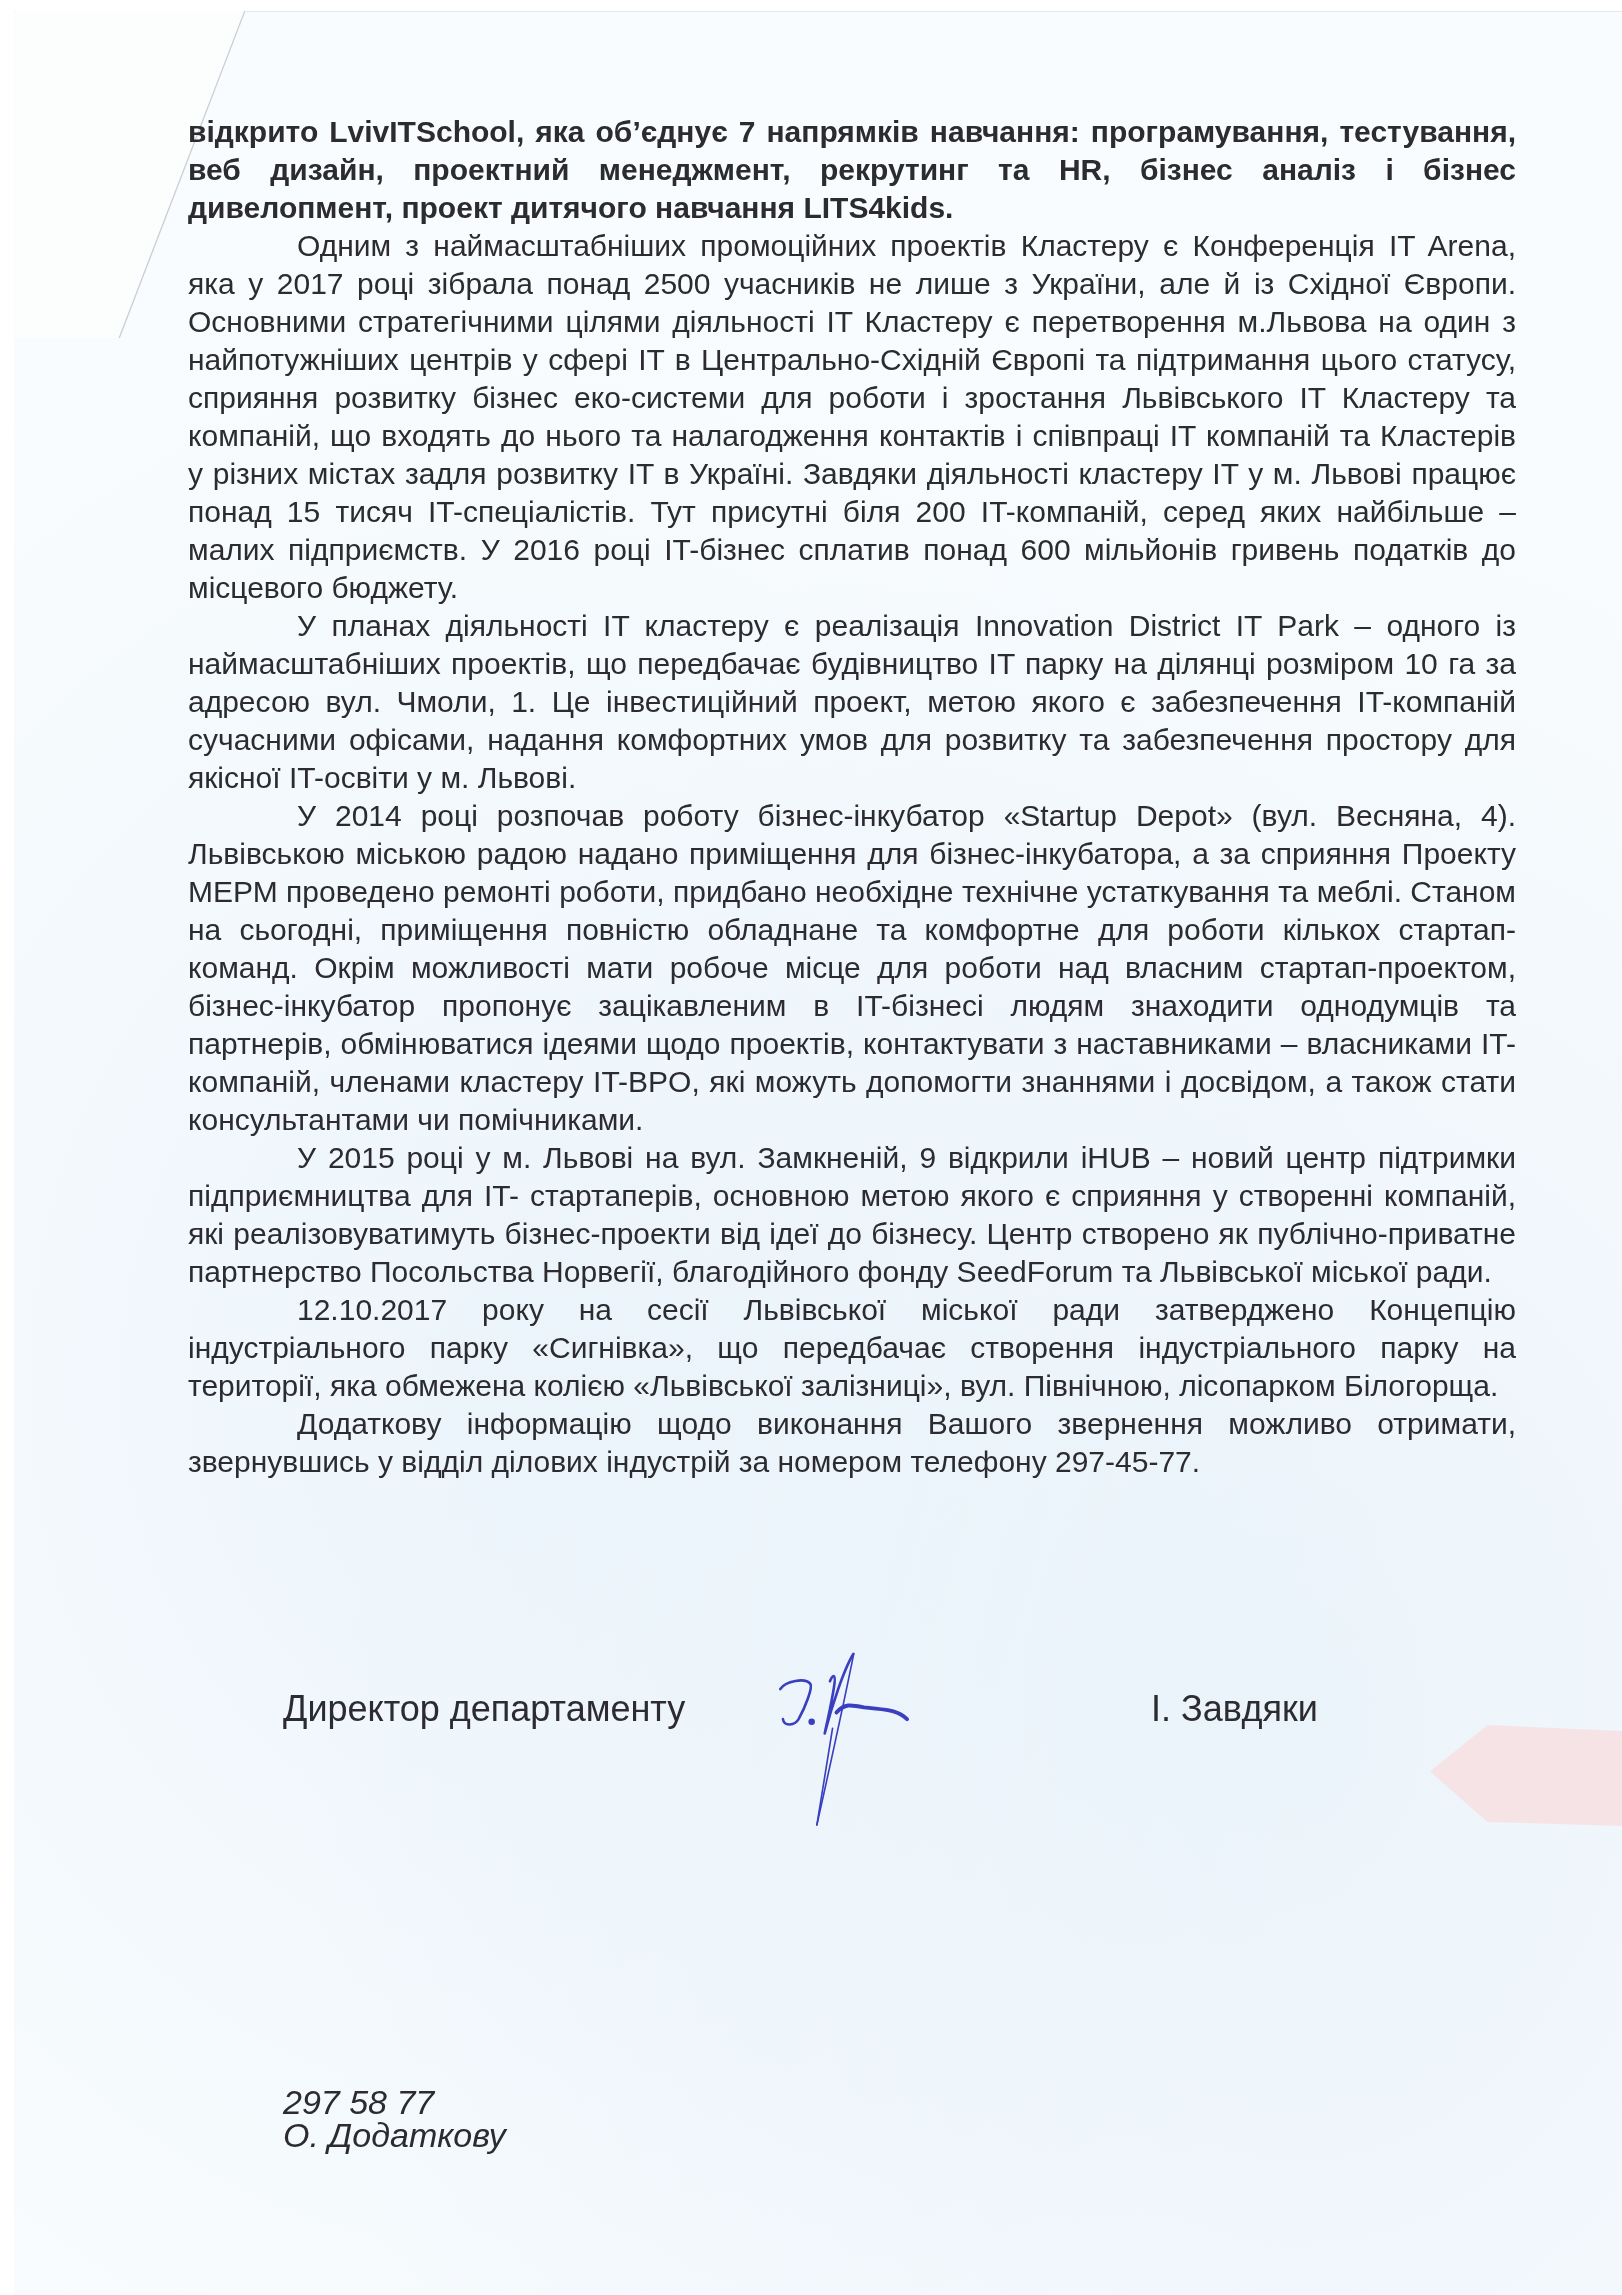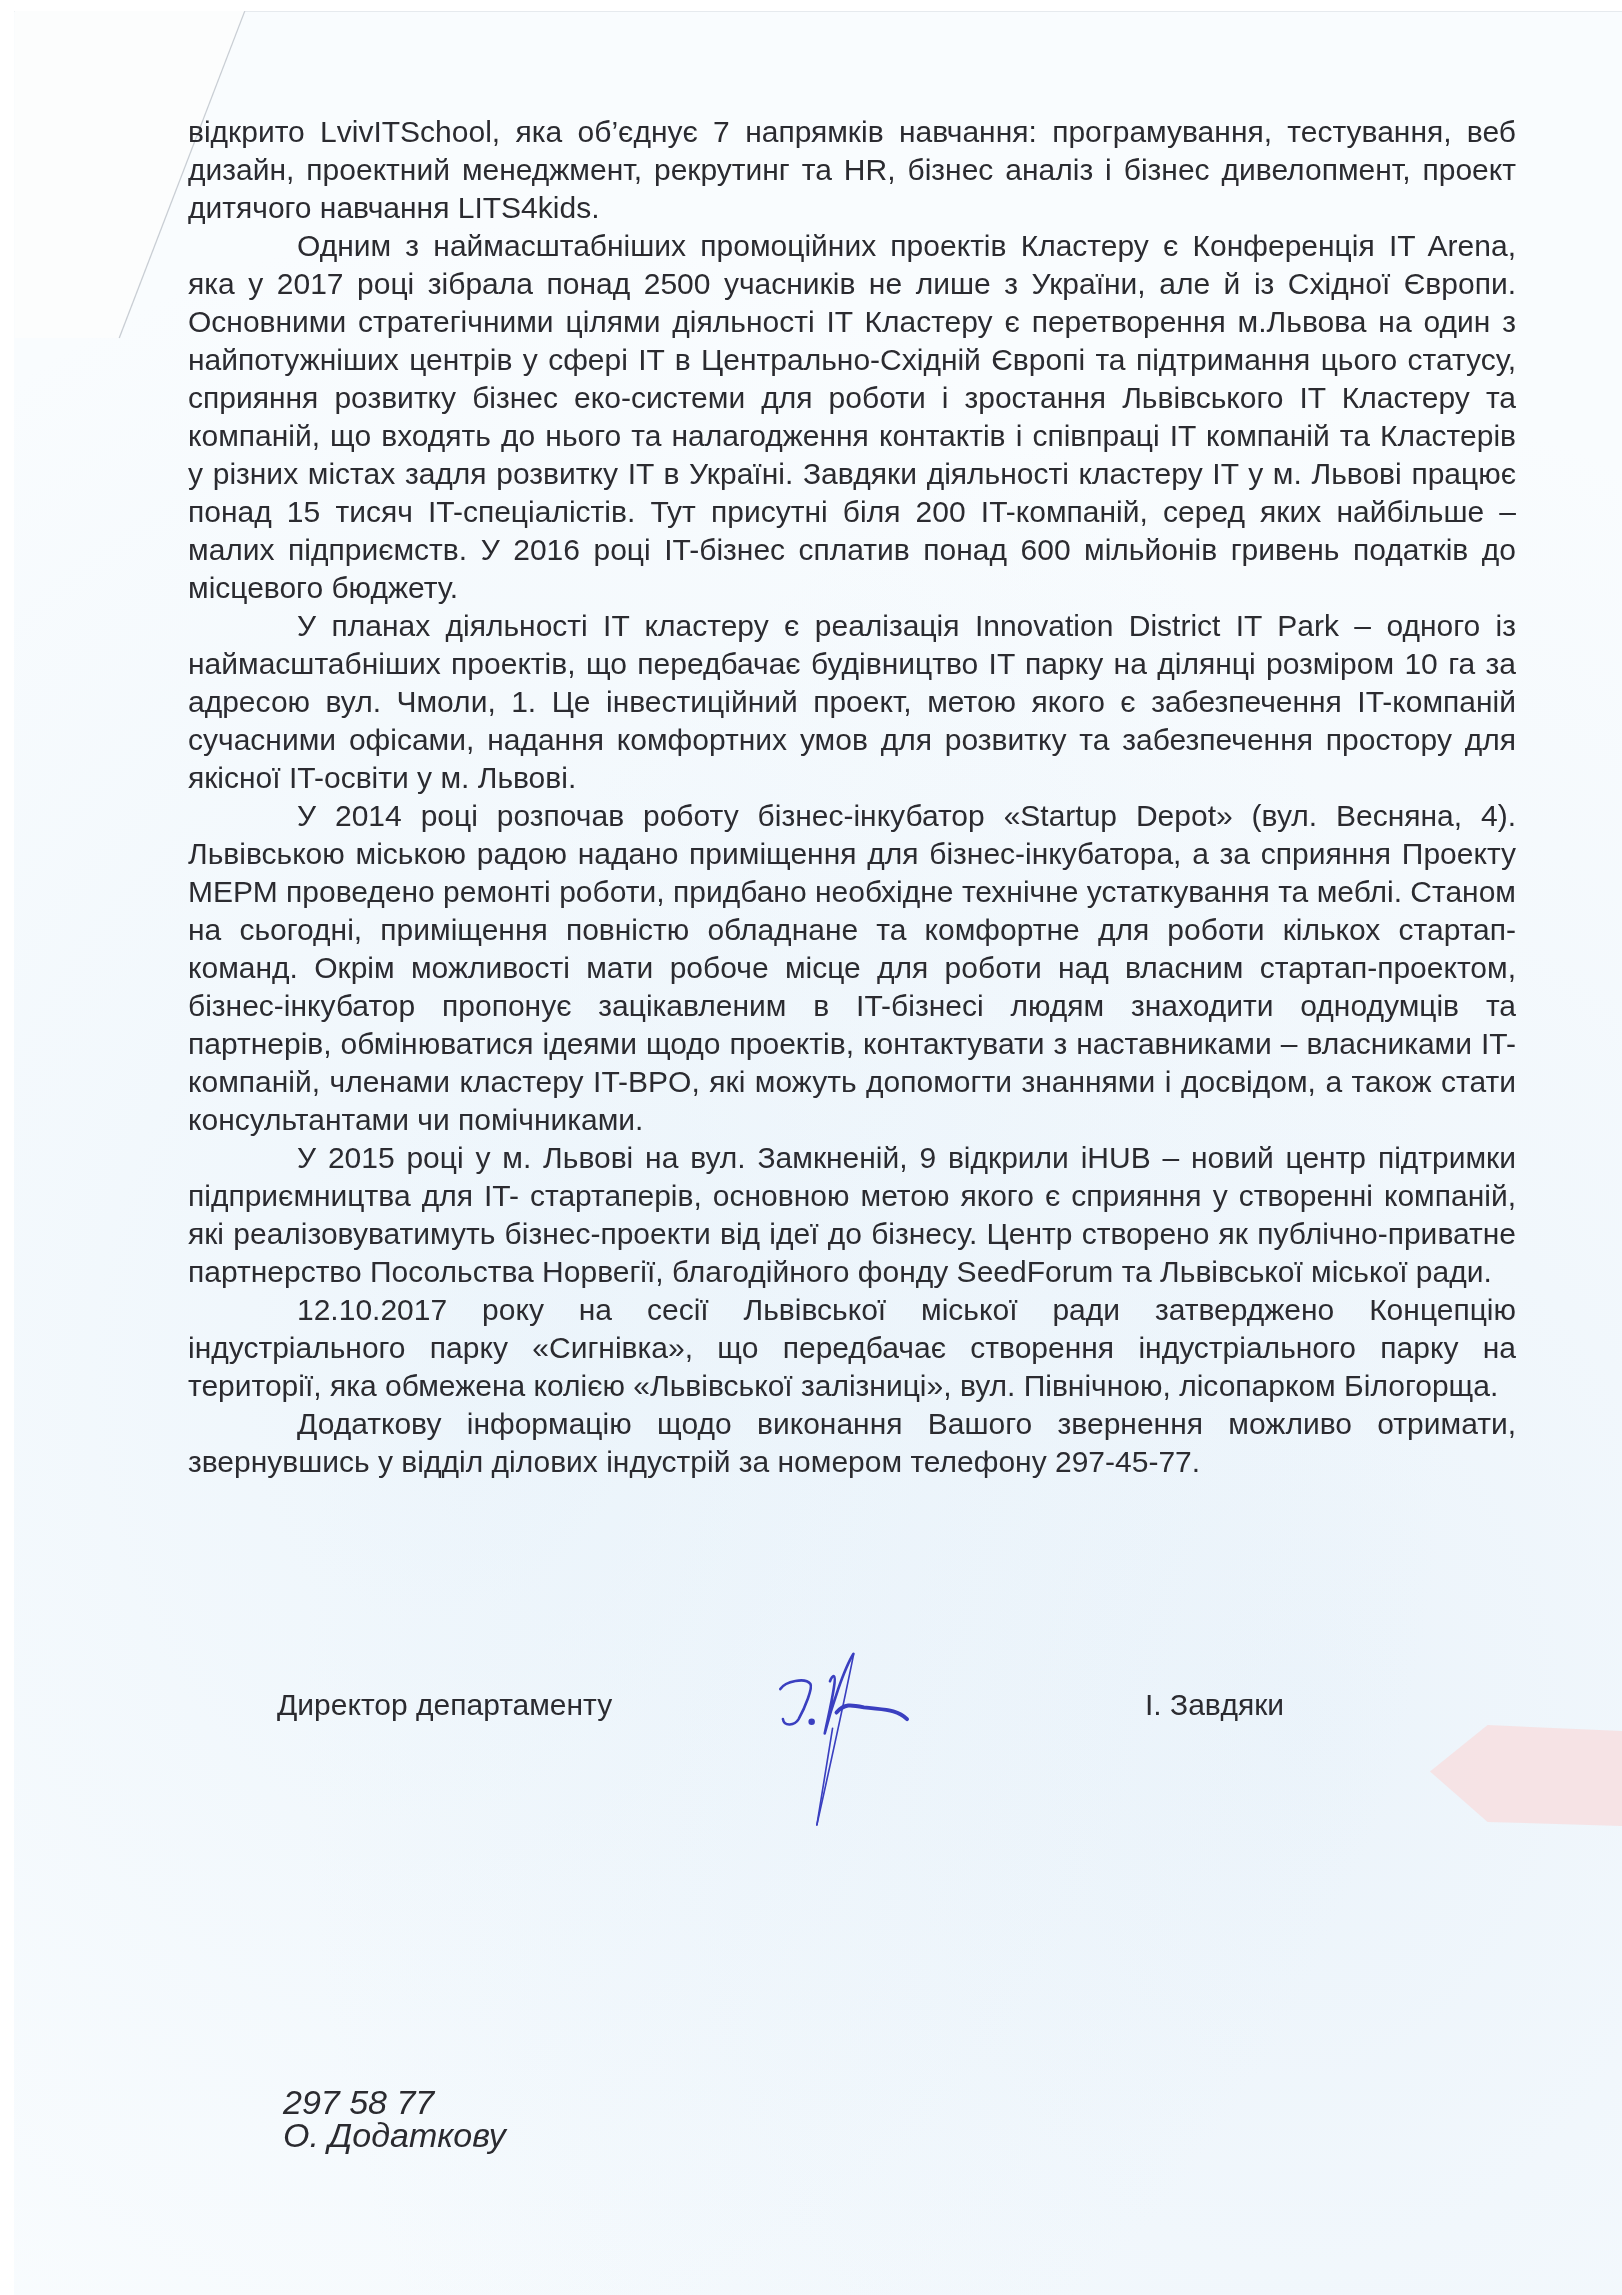--- a/index.html
+++ b/index.html
@@ -59,29 +59,30 @@
       letter-spacing: 0;
       color: #2b2b30;
     }
     .para {
       margin: 0;
       text-indent: 109px;
       text-align-last: left;
     }
     .para.no-indent {
       text-indent: 0;
+      font-weight: bold;
     }
 
     .signature-row {
       position: absolute;
-      left: 277px;
+      left: 283px;
       top: 1688px;
       width: 1047px;
       height: 52px;
-      font-size: 30px;
+      font-size: 36px;
       color: #2b2b30;
     }
     .sig-position {
       position: absolute;
       left: 0;
       top: 0;
     }
     .sig-name {
       position: absolute;
       left: 868px;

